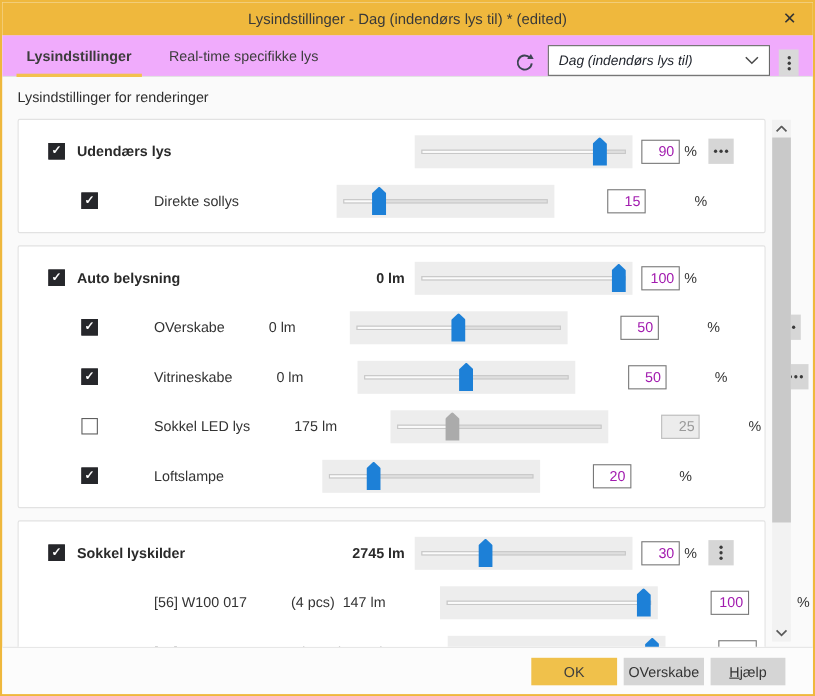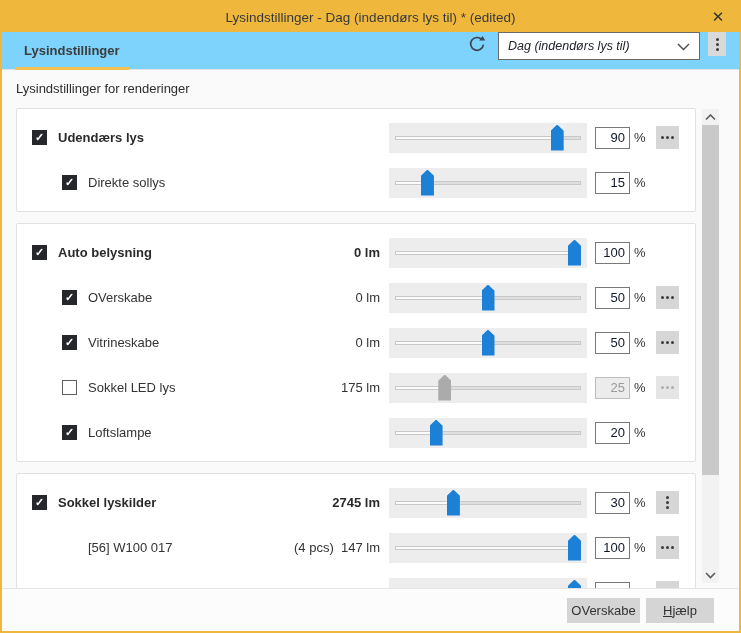--- a/index.html
+++ b/index.html
@@ -11,22 +11,22 @@
 
   
   .titlebar { height:30px; background:#efb83d; flex:0 0 auto; position:relative;
               display:flex; align-items:center; justify-content:center; }
   .titlebar .title { font-size:13.5px; color:#393939;text-align:right; }
   .close-btn { position:absolute; right:8px; top:0; width:26px; height:30px;
                display:flex; align-items:center; justify-content:center;
                font-size:15px; color:#333; cursor:pointer; }
 
   
-  .tabbar { height:38px; background:#7dd3fc; border-bottom:1px solid #e3e3e3; flex:0 0 auto;
-            display:flex; align-items:flex-start; padding:0 13px 0 12px; }
+  .tabbar { height:38px; background:#f0abfc; border-bottom:1px solid #e3e3e3; flex:0 0 auto;
+            display:flex; align-items:flex-end; padding:0 13px 0 12px; }
   .tab { height:100%; display:flex; align-items:center; padding:0 10px; font-size:13px;
          color:#3c3c3c; position:relative; cursor:pointer; white-space:nowrap; }
   .tab.selected { font-weight:bold; }
   .tab.selected::after { content:""; position:absolute; left:1px; right:1px; bottom:-1px;
                          height:3px; background:#f2c14e; }
   .tab-gap { width:14px; }
   .tabbar-spacer { flex:1; }
   .refresh-btn { width:24px; height:24px; display:flex; align-items:center; justify-content:center;
                  cursor:pointer; margin-right:9px; background:none; border:none; }
   .profile-select { width:202px; height:28px; border:1px solid #696969; background:#fff;
@@ -40,24 +40,24 @@
   .menu-btn .dot, .more-btn .dot { width:3px; height:3px; border-radius:50%; background:#3b3b3b; }
 
   
   .section-title { flex:0 0 auto; height:34px; padding:11px 14px 0; font-size:13px;
                    font-weight:normal; color:#2e2e2e; }
 
   
   .scrollarea { flex:0 0 auto; height:484px; position:relative; overflow:hidden;
                 padding:4px 0 0 14px; }
   .panel { width:680px; background:#fff; border:1px solid #e2e2e2; border-radius:2px;
-           padding:6px 4px; margin-bottom:11px; }
+           padding:6px 16px; margin-bottom:11px; }
 
   .row { height:45px; display:flex; align-items:center; padding:0 12px 0 11px; }
-  .row.indent-1 { padding-left:41px; }
+  .row.indent-1 { padding-left:41px;gap:40px; }
   .cb { width:15px; height:15px; border:1px solid #5f5f5f; background:#fff; flex:0 0 auto;
         margin-right:11px; position:relative; cursor:pointer; }
   .cb.checked { background:#26272b; border-color:#26272b; }
   .cb.checked::after { content:"✓"; position:absolute; left:0; top:0; width:13px; height:13px;
                        color:#fff; font-size:11px; line-height:13px; text-align:center;
                        font-weight:bold; }
   .row-label { font-size:13px; color:#333; white-space:nowrap; }
   .row.bold .row-label, .row.bold .lm { font-weight:bold; color:#2a2a2a; }
   .lm { margin-left:auto; font-size:13px; color:#333; white-space:pre; padding-right:9px; }
 
@@ -66,21 +66,21 @@
   .groove { position:absolute; left:6px; right:6px; top:13px; height:4px; background:#dfdfdf;
             border:1px solid #c8c8c8; overflow:hidden; }
   .groove .fill { position:absolute; left:0; top:0; bottom:0; background:#fbfbfb; }
   .handle-rail { position:absolute; left:6px; right:19px; top:2px; height:26px; }
   .handle { position:absolute; top:0; width:13px; height:26px; background:#1d80d7;
             clip-path:polygon(50% 0, 100% 24%, 100% 100%, 0 100%, 0 24%); cursor:grab; }
   .row.disabled .handle { background:#ababab; }
 
   .pct-input { width:35px; height:22px; border:1px solid #787878; background:#fff;
                margin-left:8px; font-family:"Liberation Sans", sans-serif; font-size:13px;
-               color:#0f172a; text-align:right; padding-right:4px; flex:0 0 auto; }
+               color:#a21caf; text-align:right; padding-right:4px; flex:0 0 auto; }
   .row.disabled .pct-input { background:#ececec; color:#9a9a9a; border-color:#bdbdbd; }
   .pct-unit { font-size:13px; color:#333; margin-left:4px; width:13px; flex:0 0 auto; }
 
   .more-btn { width:23px; height:23px; background:#d6d6d6; border:none; margin-left:9px;
               display:flex; align-items:center; justify-content:center; gap:2px;
               cursor:pointer; flex:0 0 auto; }
   .more-btn.kebab { flex-direction:column; }
   .more-btn.hidden { visibility:hidden; }
   .row.disabled .more-btn { background:#e5e5e5; }
   .row.disabled .more-btn .dot { background:#aeaeae; }
@@ -112,20 +112,23 @@
   <div class="titlebar">
     <span class="title">Lysindstillinger - Dag (indendørs lys til) * (edited)</span>
     <span class="close-btn">✕</span>
   </div>
 
   <div class="tabbar">
     <div class="tab selected">
       <span>Lysindstillinger</span>
     </div>
     <div class="tab-gap"></div>
+    <div class="tab">
+      <span>Real-time specifikke lys</span>
+    </div>
     <div class="tab-gap"></div>
     <div class="tabbar-spacer"></div>
     <button class="refresh-btn">
       <svg width="18" height="18" viewBox="0 0 18 18">
         <path d="M13.8 4.6 A6.4 6.4 0 1 0 15.4 9.6" fill="none" stroke="#3c4552" stroke-width="1.7"></path>
         <polygon points="11.2,5.6 17.2,5.6 14.6,1.1" fill="#3c4552"></polygon>
       </svg>
     </button>
     <div class="profile-select">
       <span class="value">Dag (indendørs lys til)</span>
@@ -343,17 +346,18 @@
       <div class="sb-thumb"></div>
       <button class="sb-btn down">
         <svg width="11" height="7" viewBox="0 0 11 7">
             <polyline points="1,1 5.5,5.5 10,1" fill="none" stroke="#5a5a5a" stroke-width="1.6"></polyline>
           </svg>
       </button>
     </div>
   </div>
 
   <div class="footer">
+    <button class="btn btn-ok">OK</button>
     <button class="btn btn-sec">OVerskabe</button>
     <button class="btn btn-help"><span class="accel">H</span><span>jælp</span></button>
   </div>
 
 </div>
 
 </body></html>

